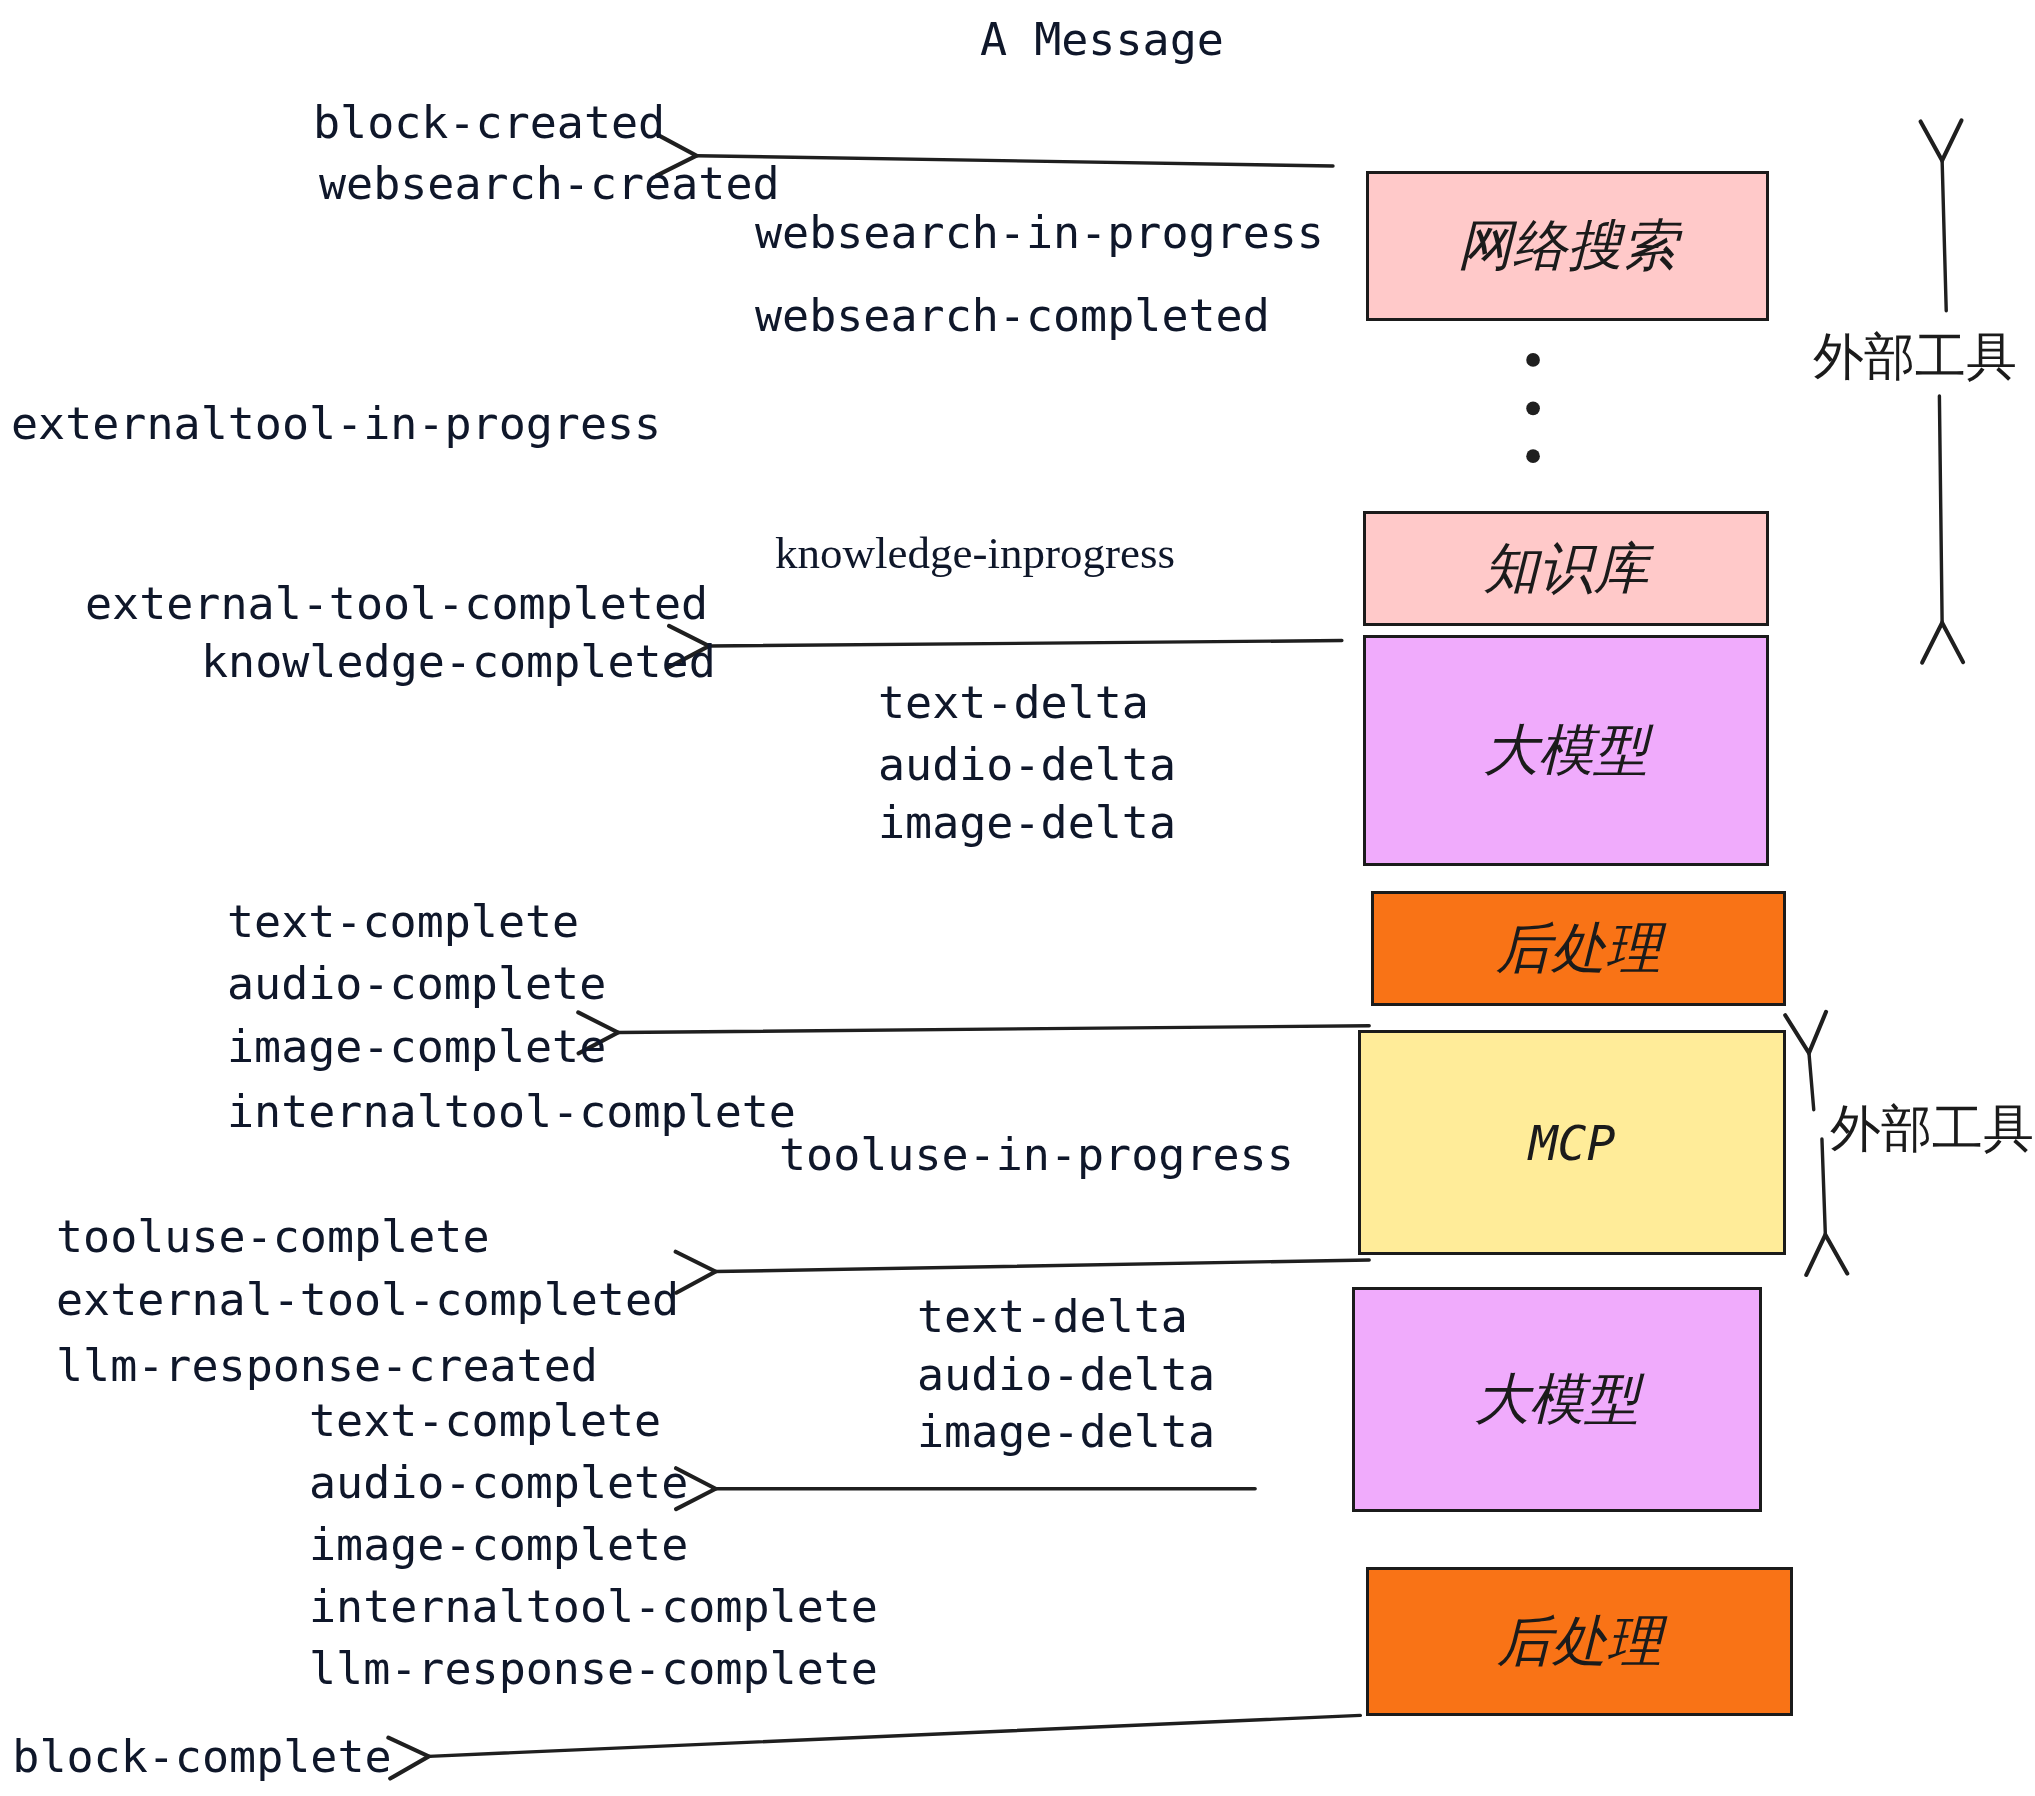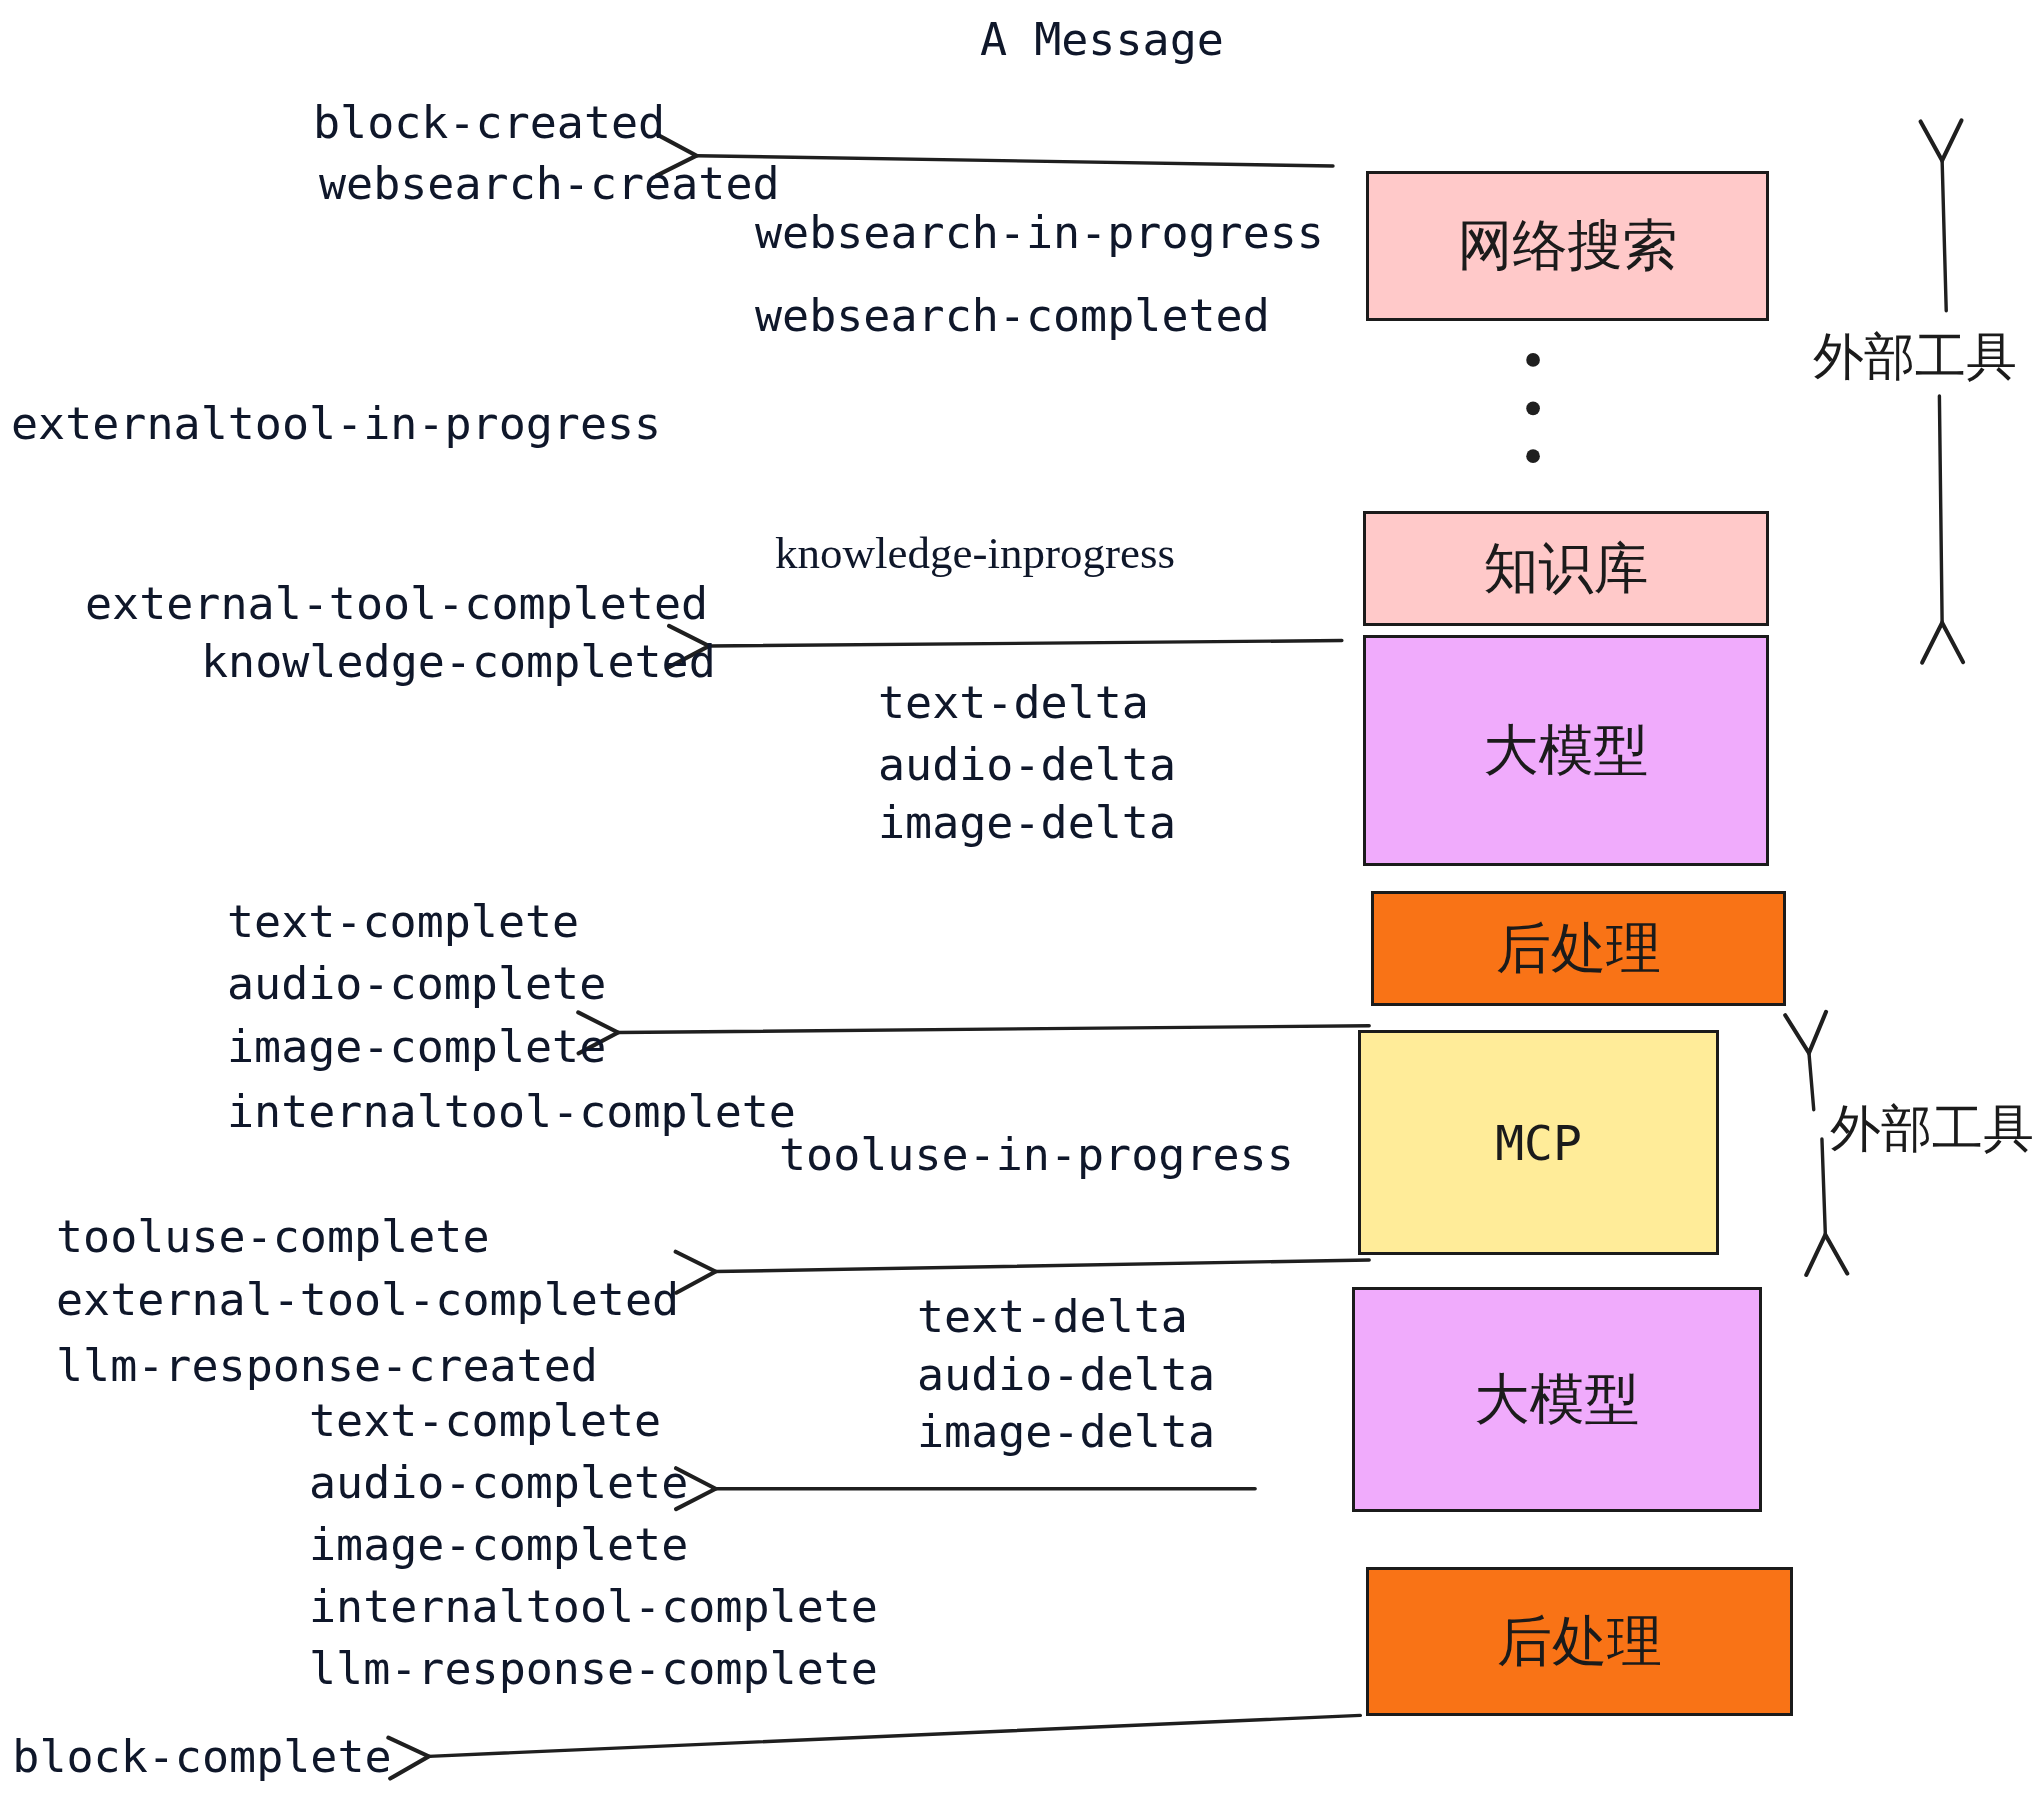--- a/index.html
+++ b/index.html
@@ -10,20 +10,21 @@
   .ev{
     position:absolute;font-size:45px;line-height:45px;white-space:nowrap;
     font-family:"DejaVu Sans Mono", monospace;color:#0f172a;
   }
   .title{font-size:45px;}
   .box{
     position:absolute;box-sizing:border-box;border:3.4px solid #1b1b1b;
     display:flex;align-items:center;justify-content:center;
     font-family:"Liberation Sans", sans-serif;font-size:55px;color:#1b1b1b;
     white-space:nowrap;
+    font-style:italic;
   }
   .box.pink{background:#ffc9c9;}
   .box.green{background:#f0abfc;}
   .box.yellow{background:#ffec99;}
   .box.white{background:#f97316;}
   .box.mono{font-family:"DejaVu Sans Mono", monospace;font-size:48px;}
   .side-label{
     position:absolute;font-family:"Liberation Sans", sans-serif;
     font-size:51px;line-height:51px;color:#1b1b1b;white-space:nowrap;
   }
@@ -106,21 +107,21 @@
   </div>
   <div class="box pink" style="left:1363px;top:511px;width:406px;height:115px;">
     <span>知识库</span>
   </div>
   <div class="box green" style="left:1363px;top:635px;width:406px;height:231px;">
     <span>大模型</span>
   </div>
   <div class="box white" style="left:1371px;top:891px;width:415px;height:115px;">
     <span>后处理</span>
   </div>
-  <div class="box yellow mono" style="left:1358px;top:1030px;width:361px;height:225px;">
+  <div class="box yellow mono" style="left:1358px;top:1030px;width:428px;height:225px;">
     <span>MCP</span>
   </div>
   <div class="box green" style="left:1352px;top:1287px;width:410px;height:225px;">
     <span>大模型</span>
   </div>
   <div class="box white" style="left:1366px;top:1567px;width:427px;height:149px;">
     <span>后处理</span>
   </div>
 
   <div class="side-label" style="left:1813px;top:331px;">外部工具</div>

